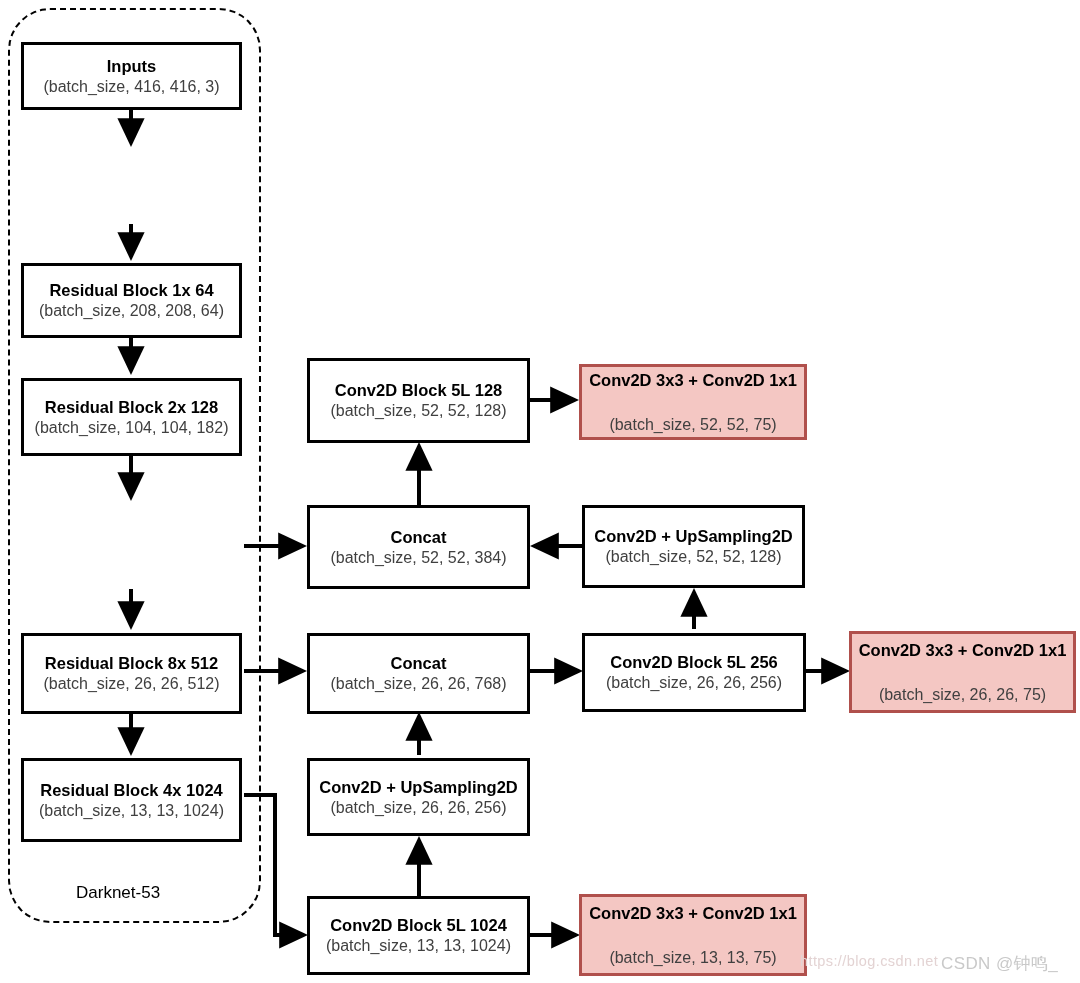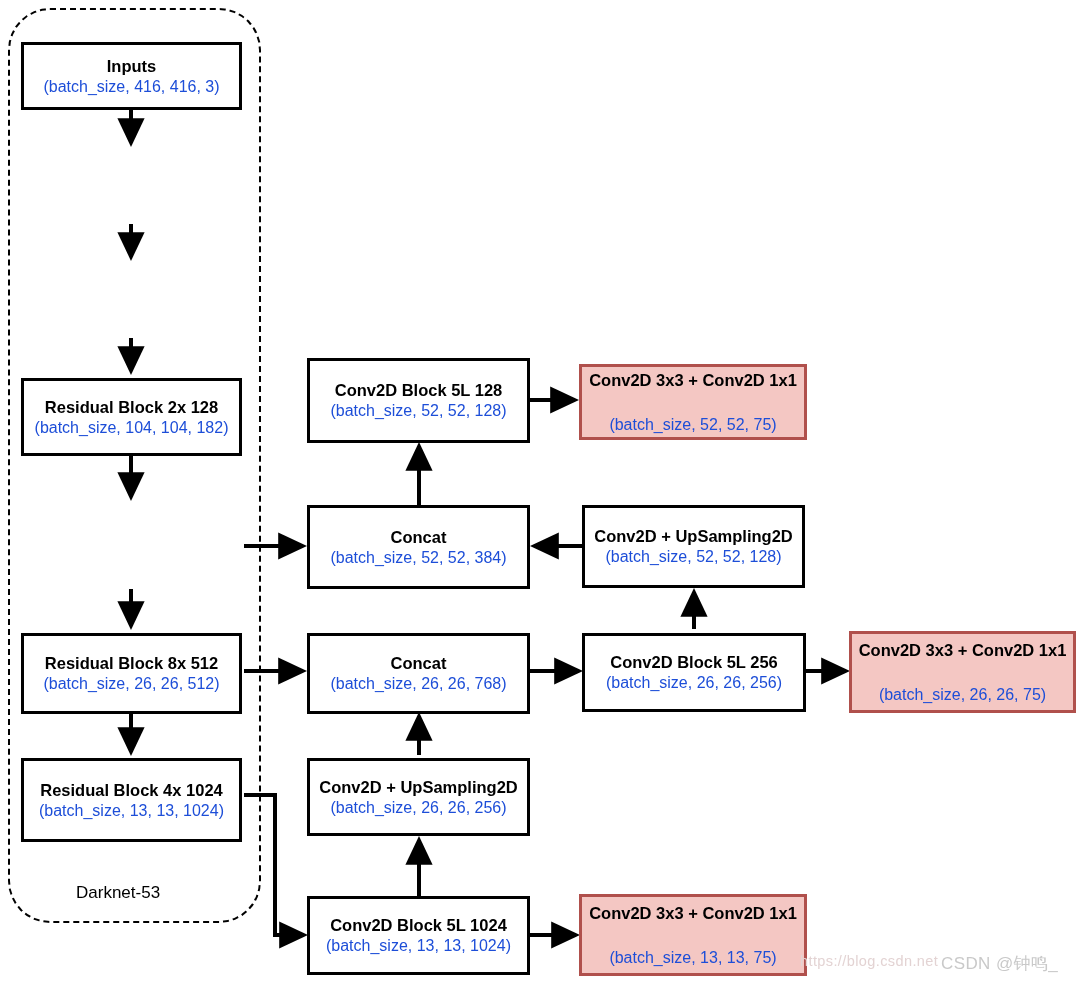--- a/index.html
+++ b/index.html
@@ -31,21 +31,21 @@
   }
   .node .t1 {
     font-weight: bold;
     font-size: 16.5px;
     color: #000000;
     white-space: nowrap;
   }
   .node .t2 {
     font-weight: normal;
     font-size: 16px;
-    color: #1d4ed8;
+    color: #404040;
     white-space: nowrap;
     margin-top: 1px;
   }
   .node.output {
     background: #f4c7c3;
     border: 3px solid #b0504c;
     gap: 24px;
   }
   .group-box {
     position: absolute;
@@ -118,20 +118,24 @@
       <path d="M530,935 L576,935"></path>
     </g>
   </svg>
 
   <div class="node" style="left:21px; top:42px; width:221px; height:68px;">
     <div class="t1">Inputs</div>
     <div class="t2">(batch_size, 416, 416, 3)</div>
   </div>
 
 
+  <div class="node" style="left:21px; top:263px; width:221px; height:75px;">
+    <div class="t1">Residual Block 1x  64</div>
+    <div class="t2">(batch_size, 208, 208, 64)</div>
+  </div>
 
   <div class="node" style="left:21px; top:378px; width:221px; height:78px;">
     <div class="t1">Residual Block 2x  128</div>
     <div class="t2">(batch_size, 104, 104, 182)</div>
   </div>
 
 
   <div class="node" style="left:21px; top:633px; width:221px; height:81px;">
     <div class="t1">Residual Block 8x  512</div>
     <div class="t2">(batch_size, 26, 26, 512)</div>

